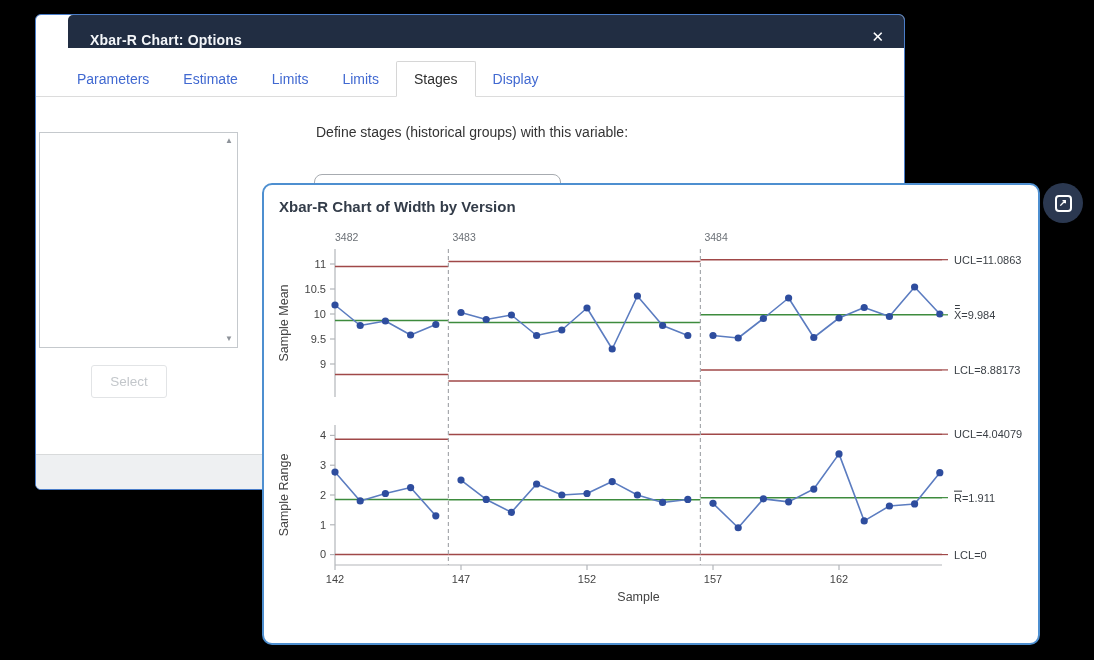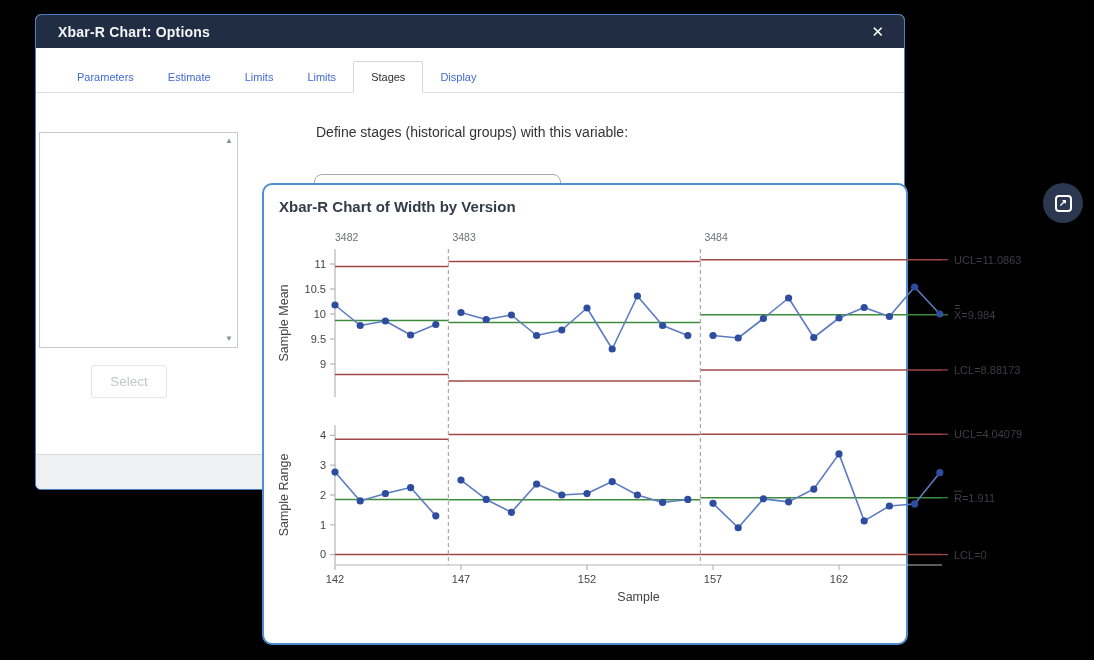--- a/index.html
+++ b/index.html
@@ -3,43 +3,43 @@
 <meta charset="utf-8">
 <style>
   html,body{margin:0;padding:0;background:#000;}
   *{box-sizing:border-box;}
   body{font-family:"Liberation Sans","DejaVu Sans",sans-serif;}
   #app{position:relative;width:1094px;height:660px;background:#000;border-radius:14px;overflow:hidden;}
 
   
   .dialog{position:absolute;left:35px;top:14px;width:870px;height:476px;background:#fff;
           border:1px solid #4a7dc9;border-radius:6px;}
-  .titlebar{height:33px;background:#212d42;border-radius:5px 5px 0 0;display:flex;align-items:center;
-            padding:0 12px 0 22px;}
+  .titlebar{height:33px;background:#212d42;border-radius:5px 5px 0 0;display:flex;align-items:flex-end;
+            padding:0 12px 0 22px;margin-left:32px;}
   .titlebar .title{color:#f4f6f9;font-size:14px;font-weight:700;letter-spacing:.2px;}
   .close-btn{margin-left:auto;color:#fff;font-size:15px;line-height:15px;padding:4px 8px;cursor:pointer;background:none;border:none;}
   .tabbar{display:flex;align-items:flex-end;padding:13px 0 0 24px;border-bottom:1px solid #dcdcdc;}
-  .tab{padding:9px 17px;font-size:11px;color:#4169d1;cursor:pointer;white-space:nowrap;}
+  .tab{padding:9px 17px;font-size:14px;color:#4169d1;cursor:pointer;white-space:nowrap;}
   .tab.active{color:#2f2f2f;background:#fff;border:1px solid #d6d6d6;border-bottom:1px solid #fff;
               margin-bottom:-1px;border-radius:2px 2px 0 0;text-align:right;}
   .listbox{position:absolute;left:3px;top:117px;width:199px;height:216px;background:#fff;
            border:1px solid #c5c9cd;}
   .scroll-rail{position:absolute;right:0;top:0;width:16px;height:100%;display:flex;flex-direction:column;
                justify-content:space-between;align-items:center;padding:4px 0;}
   .scroll-arrow{color:#8d9299;font-size:8px;line-height:8px;cursor:pointer;}
   .select-btn{position:absolute;left:55px;top:350px;width:76px;height:33px;background:#fff;
               border:1px solid #e2e4e6;border-radius:3px;color:#c3c7cb;font-size:13.5px;}
   .define-label{position:absolute;left:280px;top:109px;font-size:14px;color:#333;}
   .stage-input{position:absolute;left:278px;top:124px;width:247px;height:28px;border:1px solid #a7abb0;
                border-radius:8px;font-size:13px;color:#4a4a4a;padding:16px 9px;font-family:"Liberation Sans",sans-serif;margin-top:35px;}
   .dialog-footer{position:absolute;left:0;bottom:0;width:100%;height:35px;background:#eef0f2;
                  border-top:1px solid #d8dadb;border-radius:0 0 5px 5px;}
 
   
-  .chart-window{position:absolute;left:262px;top:183px;width:646px;height:462px;background:#fff;
+  .chart-window{position:absolute;left:262px;top:183px;width:778px;height:462px;background:#fff;
                 border:2px solid #4e8fd0;border-radius:10px;}
   .chart-title{position:absolute;left:15px;top:13px;font-size:15px;font-weight:700;color:#333c49;}
   .chart-window svg{position:absolute;left:0;top:0;}
   svg text{font-family:"Liberation Sans","DejaVu Sans",sans-serif;}
 
   
   .popout{position:absolute;left:1043px;top:183px;width:40px;height:40px;border-radius:50%;
           background:#2b3850;display:flex;align-items:center;justify-content:center;cursor:pointer;border:none;}
   .popout .frame{width:17px;height:17px;border:2px solid #fff;border-radius:4px;display:flex;
                  align-items:center;justify-content:center;}

